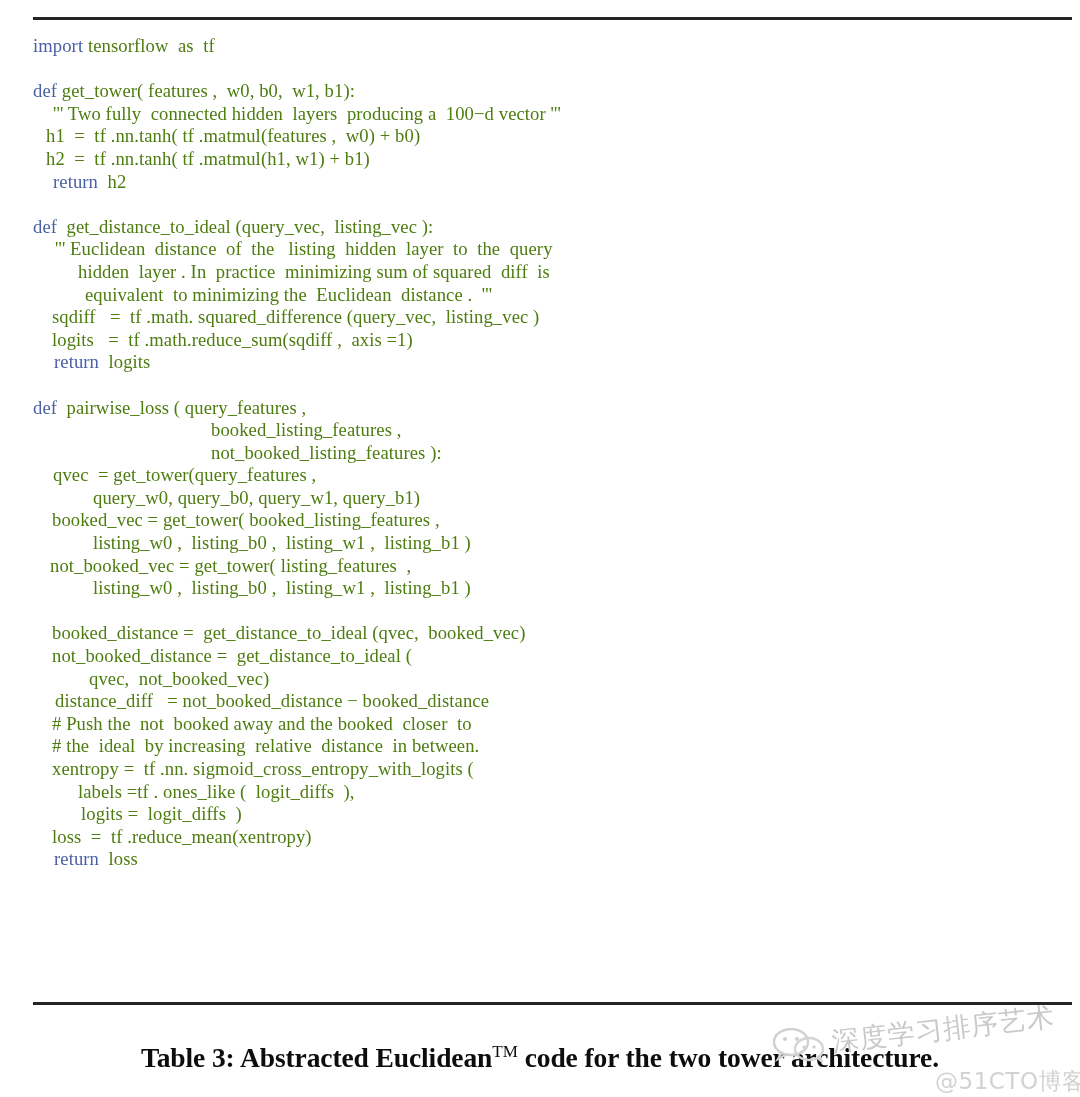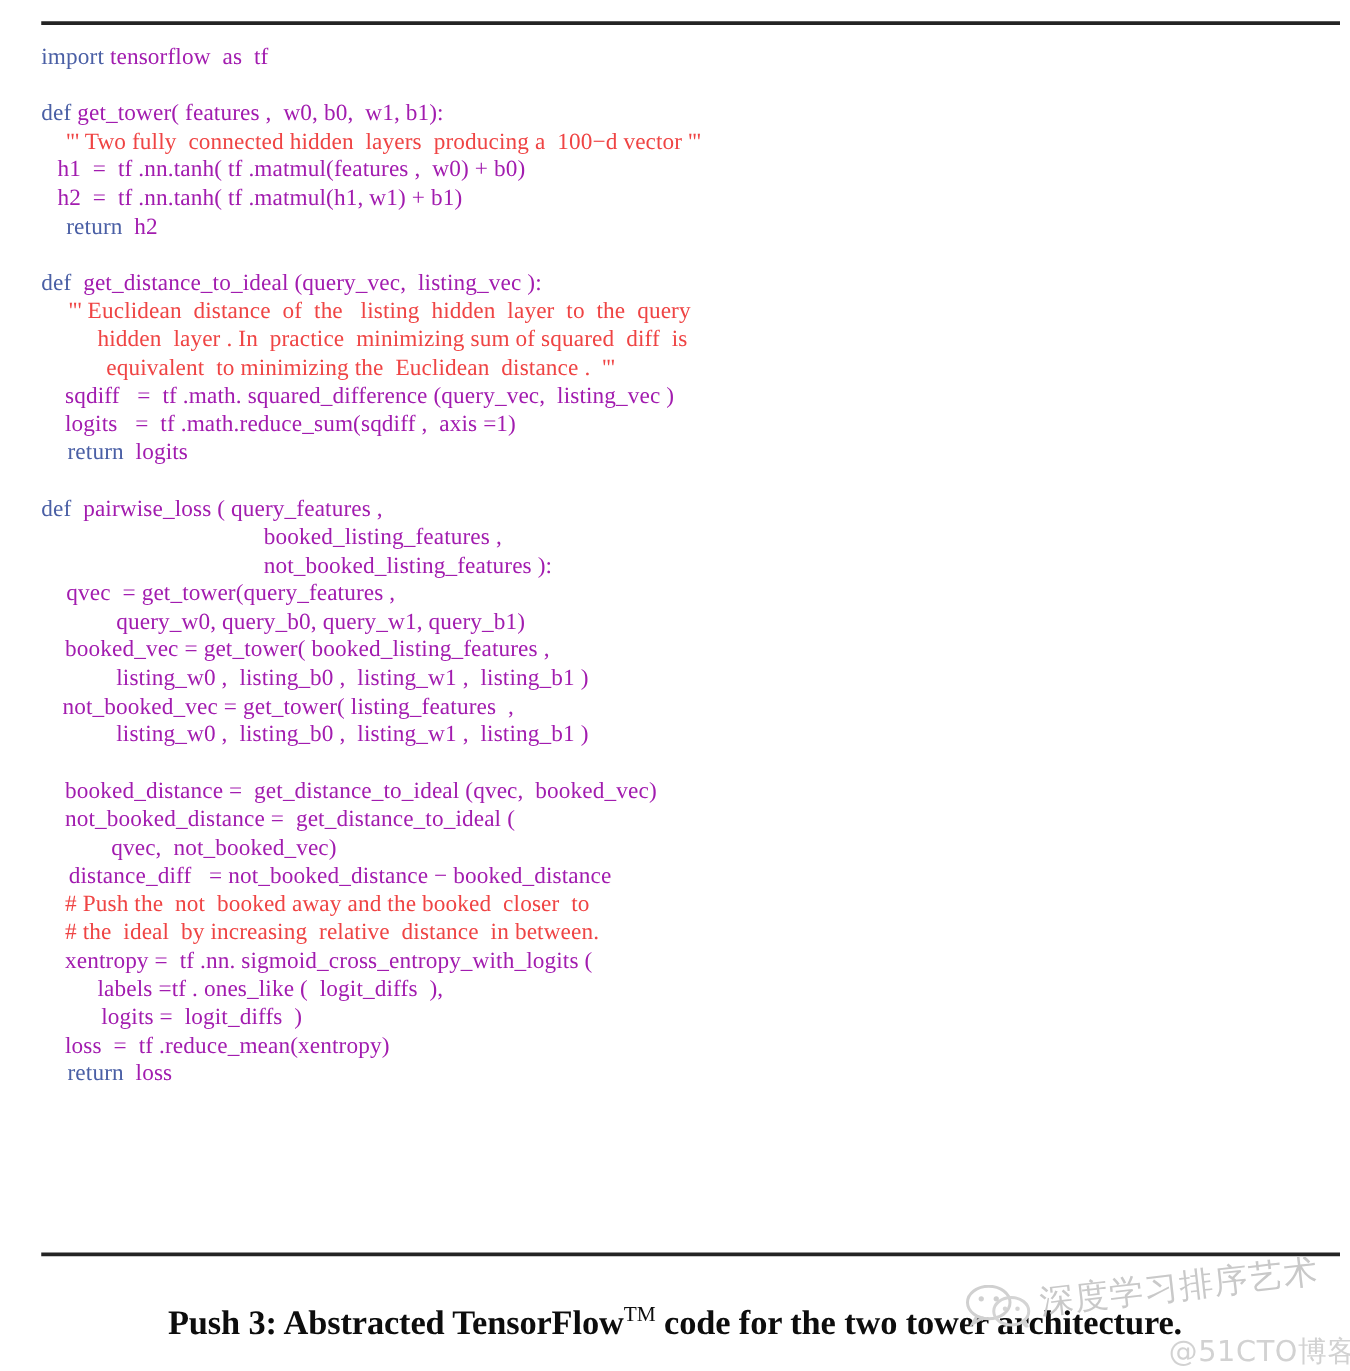--- a/index.html
+++ b/index.html
@@ -50,22 +50,22 @@
   .code-line {
     min-height: 22.6px;
     white-space: pre;
   }
   .code-line.blank {
     height: 22.6px;
   }
 
   
   .kw   { color: #4a5fa5; text-align: center; }
-  .cmt  { color: #ef4444; }
-  .txt  { color: #a21caf; }
+  .cmt  { color: #4d7c0f; }
+  .txt  { color: #4d7c0f; }
 
   
   #caption {
     position: absolute;
     left: 0;
     top: 1042px;
     width: 1080px;
     text-align: center;
     font-size: 27.5px;
     font-weight: bold;
@@ -123,21 +123,21 @@
 <body>
 
 <div id="figure">
 
   <div class="rule top"></div>
 
   <div id="code-listing"><div class="code-line" style="padding-left: 0px;"><span class="kw">import</span><span class="txt"> tensorflow  as  tf</span></div><div class="code-line blank" style="padding-left: 0px;">&nbsp;</div><div class="code-line" style="padding-left: 0px;"><span class="kw">def</span><span class="txt"> get_tower( features ,  w0, b0,  w1, b1):</span></div><div class="code-line" style="padding-left: 20px;"><span class="cmt">''' Two fully  connected hidden  layers  producing a  100−d vector '''</span></div><div class="code-line" style="padding-left: 13px;"><span class="txt">h1  =  tf .nn.tanh( tf .matmul(features ,  w0) + b0)</span></div><div class="code-line" style="padding-left: 13px;"><span class="txt">h2  =  tf .nn.tanh( tf .matmul(h1, w1) + b1)</span></div><div class="code-line" style="padding-left: 20px;"><span class="kw">return</span><span class="txt">  h2</span></div><div class="code-line blank" style="padding-left: 0px;">&nbsp;</div><div class="code-line" style="padding-left: 0px;"><span class="kw">def</span><span class="txt">  get_distance_to_ideal (query_vec,  listing_vec ):</span></div><div class="code-line" style="padding-left: 22px;"><span class="cmt">''' Euclidean  distance  of  the   listing  hidden  layer  to  the  query</span></div><div class="code-line" style="padding-left: 45px;"><span class="cmt">hidden  layer . In  practice  minimizing sum of squared  diff  is</span></div><div class="code-line" style="padding-left: 52px;"><span class="cmt">equivalent  to minimizing the  Euclidean  distance .  '''</span></div><div class="code-line" style="padding-left: 19px;"><span class="txt">sqdiff   =  tf .math. squared_difference (query_vec,  listing_vec )</span></div><div class="code-line" style="padding-left: 19px;"><span class="txt">logits   =  tf .math.reduce_sum(sqdiff ,  axis =1)</span></div><div class="code-line" style="padding-left: 21px;"><span class="kw">return</span><span class="txt">  logits</span></div><div class="code-line blank" style="padding-left: 0px;">&nbsp;</div><div class="code-line" style="padding-left: 0px;"><span class="kw">def</span><span class="txt">  pairwise_loss ( query_features ,</span></div><div class="code-line" style="padding-left: 178px;"><span class="txt">booked_listing_features ,</span></div><div class="code-line" style="padding-left: 178px;"><span class="txt">not_booked_listing_features ):</span></div><div class="code-line" style="padding-left: 20px;"><span class="txt">qvec  = get_tower(query_features ,</span></div><div class="code-line" style="padding-left: 60px;"><span class="txt">query_w0, query_b0, query_w1, query_b1)</span></div><div class="code-line" style="padding-left: 19px;"><span class="txt">booked_vec = get_tower( booked_listing_features ,</span></div><div class="code-line" style="padding-left: 60px;"><span class="txt">listing_w0 ,  listing_b0 ,  listing_w1 ,  listing_b1 )</span></div><div class="code-line" style="padding-left: 17px;"><span class="txt">not_booked_vec = get_tower( listing_features  ,</span></div><div class="code-line" style="padding-left: 60px;"><span class="txt">listing_w0 ,  listing_b0 ,  listing_w1 ,  listing_b1 )</span></div><div class="code-line blank" style="padding-left: 0px;">&nbsp;</div><div class="code-line" style="padding-left: 19px;"><span class="txt">booked_distance =  get_distance_to_ideal (qvec,  booked_vec)</span></div><div class="code-line" style="padding-left: 19px;"><span class="txt">not_booked_distance =  get_distance_to_ideal (</span></div><div class="code-line" style="padding-left: 56px;"><span class="txt">qvec,  not_booked_vec)</span></div><div class="code-line" style="padding-left: 22px;"><span class="txt">distance_diff   = not_booked_distance − booked_distance</span></div><div class="code-line" style="padding-left: 19px;"><span class="cmt"># Push the  not  booked away and the booked  closer  to</span></div><div class="code-line" style="padding-left: 19px;"><span class="cmt"># the  ideal  by increasing  relative  distance  in between.</span></div><div class="code-line" style="padding-left: 19px;"><span class="txt">xentropy =  tf .nn. sigmoid_cross_entropy_with_logits (</span></div><div class="code-line" style="padding-left: 45px;"><span class="txt">labels =tf . ones_like (  logit_diffs  ),</span></div><div class="code-line" style="padding-left: 48px;"><span class="txt">logits =  logit_diffs  )</span></div><div class="code-line" style="padding-left: 19px;"><span class="txt">loss  =  tf .reduce_mean(xentropy)</span></div><div class="code-line" style="padding-left: 21px;"><span class="kw">return</span><span class="txt">  loss</span></div></div>
 
   <div class="rule bottom"></div>
 
-  <div id="caption"><span>Push 3: Abstracted TensorFlow</span><sup>TM</sup><span> code for the two tower architecture.</span></div>
+  <div id="caption"><span>Table 3: Abstracted Euclidean</span><sup>TM</sup><span> code for the two tower architecture.</span></div>
 
   <div id="watermark">
     <svg id="wm-logo" viewBox="0 0 56 34">
       <ellipse cx="19" cy="14" rx="17" ry="13" fill="none" stroke="#d0d0d0" stroke-width="2.4"></ellipse>
       <path d="M 10 24 L 6 31 L 15 26" fill="none" stroke="#d0d0d0" stroke-width="2.4"></path>
       <circle cx="13" cy="11" r="2.1" fill="#d0d0d0"></circle>
       <circle cx="25" cy="11" r="2.1" fill="#d0d0d0"></circle>
       <ellipse cx="37" cy="21" rx="14" ry="11" fill="none" stroke="#d4d4d4" stroke-width="2.4"></ellipse>
       <path d="M 45 29 L 50 34 L 47 27" fill="none" stroke="#d4d4d4" stroke-width="2.4"></path>
       <circle cx="32" cy="19" r="1.8" fill="#d4d4d4"></circle>

